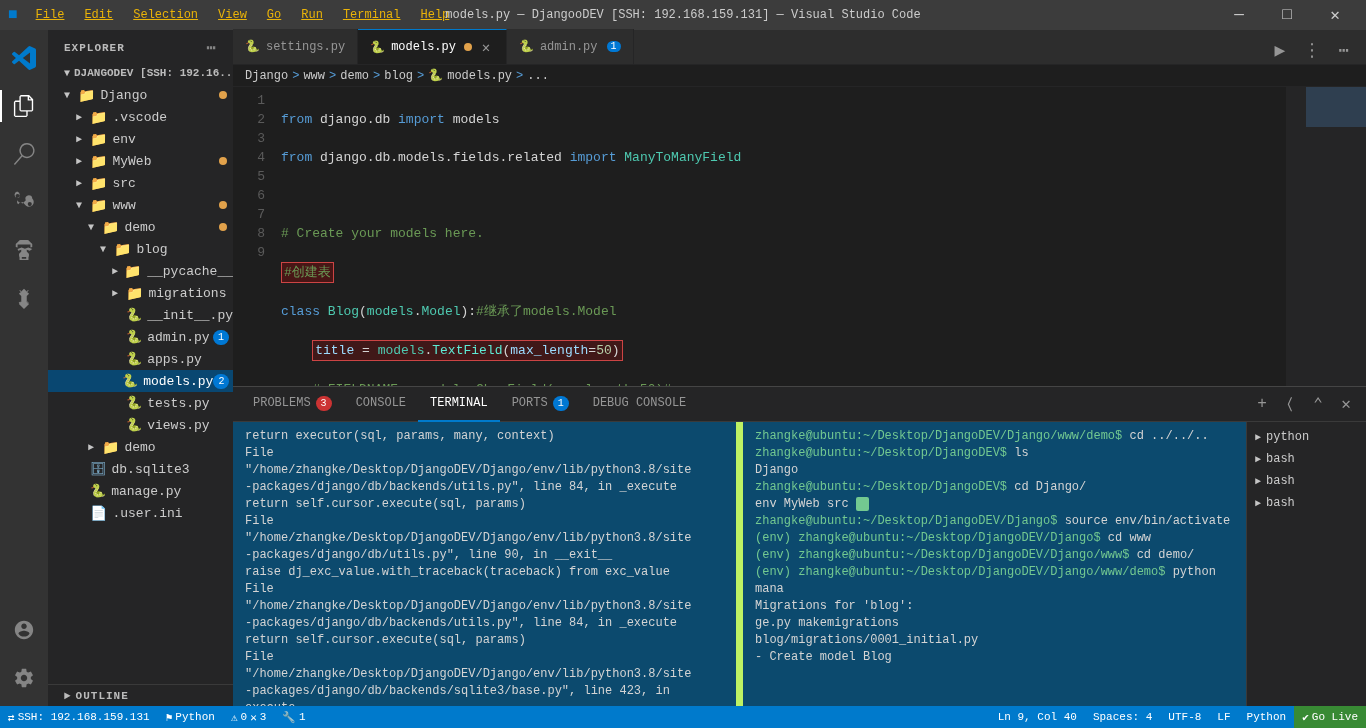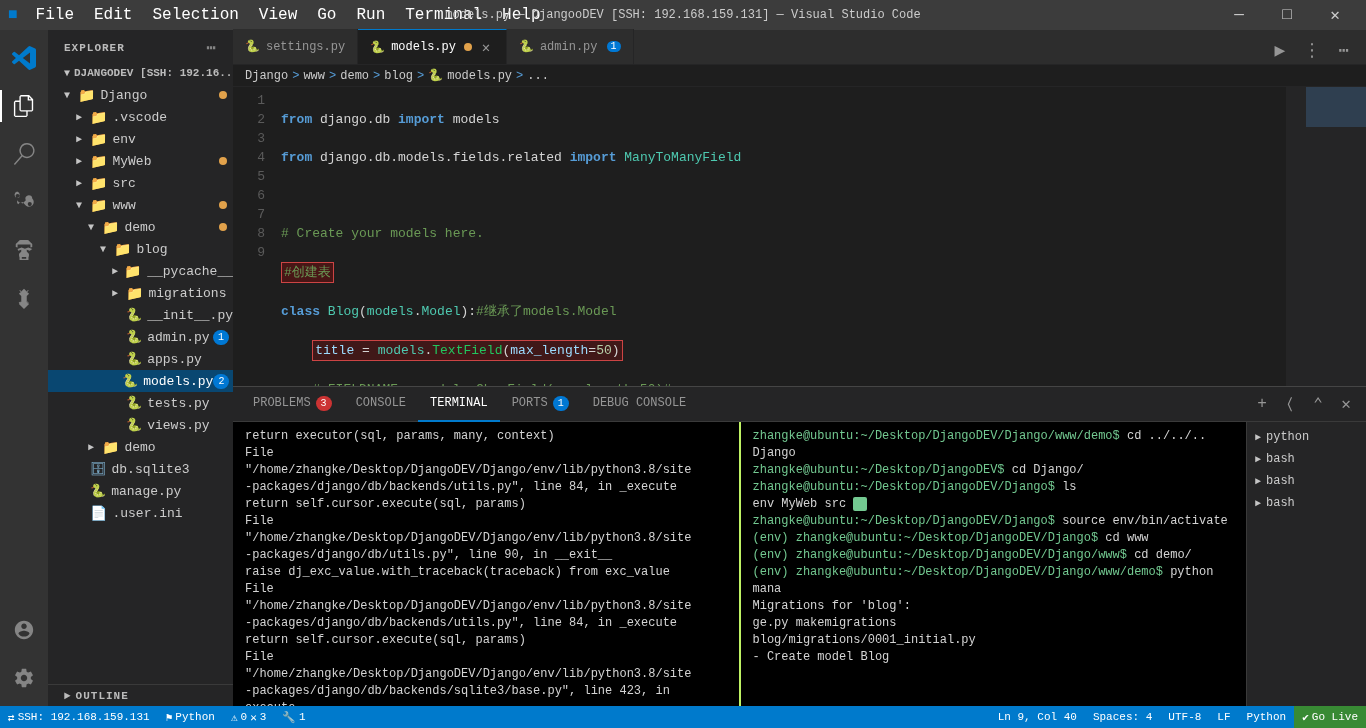--- a/index.html
+++ b/index.html
@@ -31,23 +31,24 @@
     .titlebar-logo {
       color: #007acc;
       font-size: 16px;
     }
     .titlebar-menu {
       display: flex;
       gap: 4px;
     }
     .titlebar-menu span {
       padding: 2px 8px;
-      font-size: 16px;
-      color: #ffffff;
-      cursor: pointer;
+      font-size: 12px;
+      color: #eab308;
+      cursor: pointer;
+      text-decoration: underline;
     }
     .titlebar-center {
       font-size: 12px;
       color: #cccccc;
       position: absolute;
       left: 50%;
       transform: translateX(-50%);
     }
     .titlebar-right {
       display: flex;
@@ -294,43 +295,43 @@
       line-height: 19px;
       white-space: pre;
     }
     .code-line {
       min-height: 19px;
       display: flex;
       align-items: center;
     }
 
     
-    .kw { color: #569cd6; font-weight: bold; }
-    .fn { color: #22c55e; }
+    .kw { color: #569cd6; }
+    .fn { color: #5eead4; }
     .num { color: #b5cea8; }
     .cm { color: #6a9955; }
     .cls { color: #4ec9b0; }
     .var { color: #9cdcfe; }
     .mod { color: #4ec9b0; }
     .param { color: #9cdcfe; }
     .plain { color: #d4d4d4; }
 
     
     .minimap {
       width: 80px;
       background: #1e1e1e;
       position: relative;
       overflow: hidden;
       flex-shrink: 0;
     }
 
     
     .terminal-panel {
       height: 320px;
-      background: #000000;
+      background: #0c4a6e;
       display: flex;
       flex-direction: column;
       border-top: 1px solid #454545;
       flex-shrink: 0;
     }
     .panel-tabs {
       height: 35px;
       background: #252526;
       display: flex;
       align-items: center;
@@ -795,41 +796,41 @@
         <div class="panel-actions">
           <div class="panel-action-btn">+</div>
           <div class="panel-action-btn">〈</div>
           <div class="panel-action-btn">⌃</div>
           <div class="panel-action-btn">✕</div>
         </div>
       </div>
 
       <div class="terminal-split">
 
-        <div class="terminal-main" style="flex:1; border-right:2px solid #bef264;">
+        <div class="terminal-main" style="flex:1; border-right:7px solid #bef264;">
           <div class="t-white">    return executor(sql, params, many, context)</div>
           <div class="t-white">  File "/home/zhangke/Desktop/DjangoDEV/Django/env/lib/python3.8/site</div>
           <div class="t-white">-packages/django/db/backends/utils.py", line 84, in _execute</div>
           <div class="t-white">    return self.cursor.execute(sql, params)</div>
           <div class="t-white">  File "/home/zhangke/Desktop/DjangoDEV/Django/env/lib/python3.8/site</div>
           <div class="t-white">-packages/django/db/utils.py", line 90, in __exit__</div>
           <div class="t-white">    raise dj_exc_value.with_traceback(traceback) from exc_value</div>
           <div class="t-white">  File "/home/zhangke/Desktop/DjangoDEV/Django/env/lib/python3.8/site</div>
           <div class="t-white">-packages/django/db/backends/utils.py", line 84, in _execute</div>
           <div class="t-white">    return self.cursor.execute(sql, params)</div>
           <div class="t-white">  File "/home/zhangke/Desktop/DjangoDEV/Django/env/lib/python3.8/site</div>
           <div class="t-white">-packages/django/db/backends/sqlite3/base.py", line 423, in execute</div>
 
         </div>
 
         <div class="terminal-main" style="flex:1;">
           <div><span class="t-prompt">zhangke@ubuntu:~/Desktop/DjangoDEV/Django/www/demo$</span><span class="t-cmd"> cd ../../..</span></div>
+          <div><span class="t-prompt">zhangke@ubuntu:~/Desktop/DjangoDEV$</span><span class="t-cmd"> ls</span></div>
           <div><span class="t-white">Django</span></div>
           <div><span class="t-prompt">zhangke@ubuntu:~/Desktop/DjangoDEV$</span><span class="t-cmd"> cd Django/</span></div>
-          <div><span class="t-prompt">zhangke@ubuntu:~/Desktop/DjangoDEV/Django$</span><span class="t-cmd"> ls</span></div>
           <div><span class="t-white">env  MyWeb  src  </span><span style="background:#73c991; color:#1e1e1e; padding:0 3px; border-radius:2px;">&nbsp;</span></div>
           <div><span class="t-prompt">zhangke@ubuntu:~/Desktop/DjangoDEV/Django$</span><span class="t-cmd"> source env/bin/activate</span></div>
           <div><span class="t-prompt">(env) zhangke@ubuntu:~/Desktop/DjangoDEV/Django$</span><span class="t-cmd"> cd www</span></div>
           <div><span class="t-prompt">(env) zhangke@ubuntu:~/Desktop/DjangoDEV/Django/www$</span><span class="t-cmd"> cd demo/</span></div>
           <div><span class="t-prompt">(env) zhangke@ubuntu:~/Desktop/DjangoDEV/Django/www/demo$</span><span class="t-cmd"> python mana</span></div>
           <div><span class="t-white">Migrations for 'blog':</span></div>
           <div><span class="t-white">ge.py makemigrations</span></div>
           <div><span class="t-white">  blog/migrations/0001_initial.py</span></div>
           <div><span class="t-white">    - Create model Blog</span></div>
         </div>

